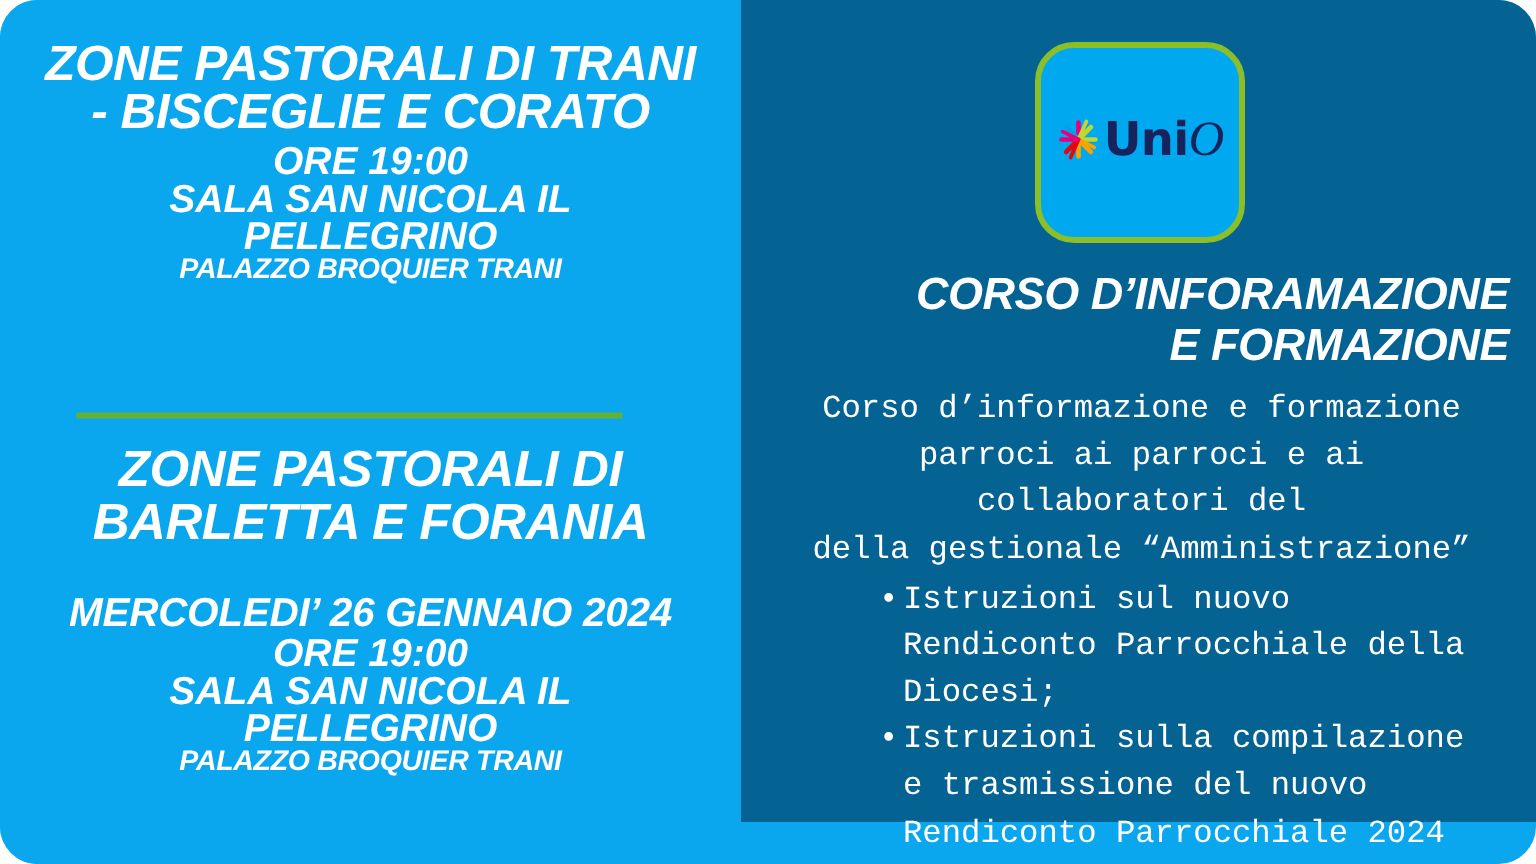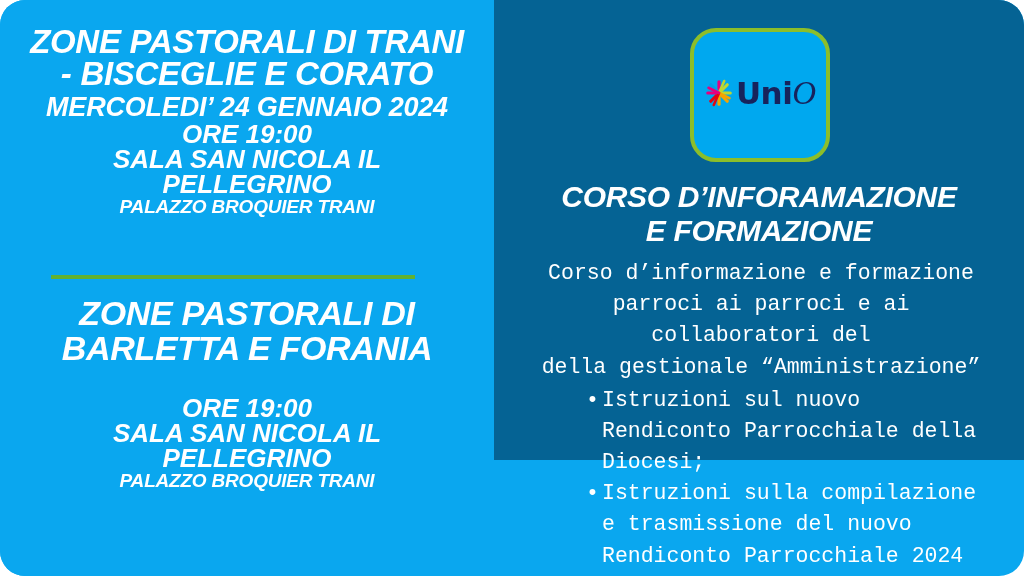--- a/index.html
+++ b/index.html
@@ -70,21 +70,21 @@
     height: 4px;
     background: #62B132;
   }
 
   
   .right-panel {
     position: absolute;
     left: 494px;
     top: 0;
     width: 530px;
-    height: 460px;
+    height: 548px;
     background: #056394;
     box-sizing: border-box;
   }
 
   .logo-tile {
     position: absolute;
     left: 196px;
     top: 28px;
     width: 140px;
     height: 134px;
@@ -117,21 +117,21 @@
     font-family: "Liberation Serif", serif;
     font-size: 33px;
     letter-spacing: 0;
   }
 
   .course-title {
     position: absolute;
     left: 0;
     right: 0;
     top: 180px;
-    text-align: center;
+    text-align: right;
     font-family: "Liberation Sans", sans-serif;
     font-weight: bold;
     font-style: italic;
     font-size: 30px;
     line-height: 1.12;
     color: #ffffff;
     letter-spacing: -0.3px;
     padding: 0 18px;
     box-sizing: border-box;
   }
@@ -172,32 +172,32 @@
 </head>
 <body>
 
 <div id="poster">
 
   <div class="left-panel">
 
     <div class="left-inner" style="top:26px;">
       <div class="zone-title">ZONE PASTORALI DI TRANI - BISCEGLIE  E CORATO</div>
       <div class="event-lines" style="margin-top:4px;">
-        <div class="event-line-1">MERCOLEDI’ 24 GENNAIO 2024</div>
         <div class="event-line-2">ORE 19:00</div>
         <div class="event-line-3" style="padding:0 60px;">SALA SAN NICOLA IL PELLEGRINO</div>
         <div class="event-line-4">PALAZZO BROQUIER TRANI</div>
       </div>
     </div>
 
     <div class="divider"></div>
 
     <div class="left-inner" style="top:296px;">
       <div class="zone-title" style="font-size:34px;line-height:1.02;padding:0 16px;">ZONE PASTORALI DI BARLETTA E FORANIA</div>
       <div class="event-lines" style="margin-top:30px;">
+        <div class="event-line-1">MERCOLEDI’ 26 GENNAIO 2024</div>
         <div class="event-line-2">ORE 19:00</div>
         <div class="event-line-3" style="padding:0 60px;">SALA SAN NICOLA IL PELLEGRINO</div>
         <div class="event-line-4">PALAZZO BROQUIER TRANI</div>
       </div>
     </div>
 
   </div>
 
   <div class="right-panel">
 

